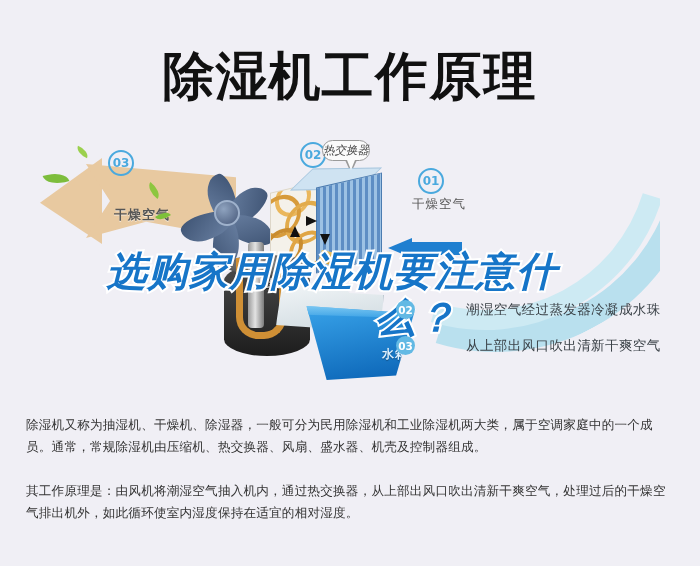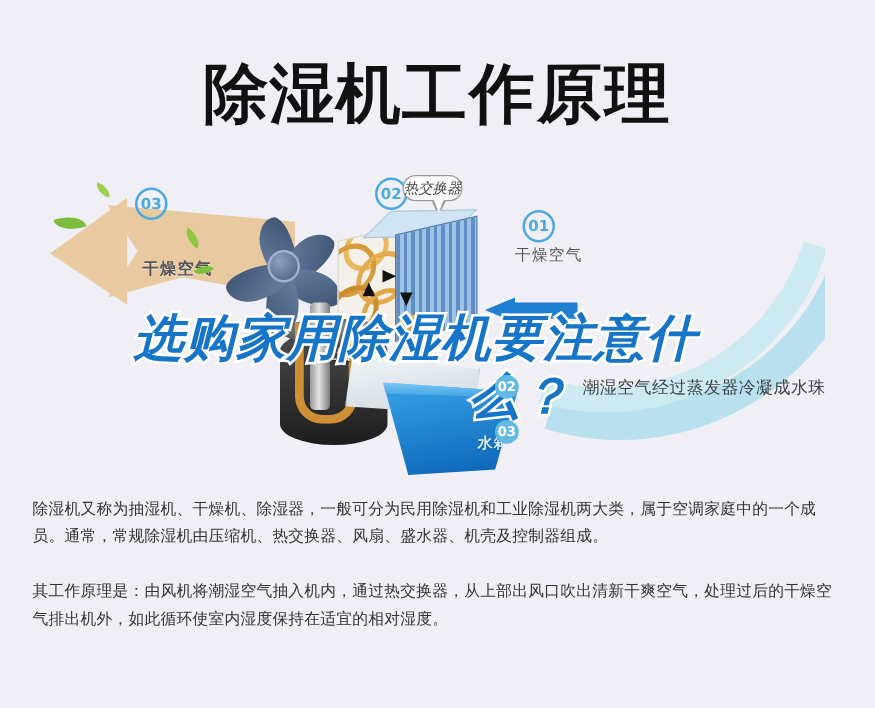--- a/index.html
+++ b/index.html
@@ -250,21 +250,21 @@
     width:19px;height:19px;border-radius:50%;
     background:#62b9e4;color:#fff;font-size:10.5px;font-weight:bold;
     display:flex;align-items:center;justify-content:center;flex:0 0 auto;
   }
   #legend .row .txt{
     font-size:13.5px;color:#3b4248;letter-spacing:.4px;white-space:nowrap;padding-left:44px;
   }
 
   
   #copy{
-    position:absolute;left:26px;top:396px;width:650px;z-index:5;
+    position:absolute;left:26px;top:414px;width:650px;z-index:5;
   }
   #copy p{
     margin:0 0 10px 0;
     font-size:12.6px;line-height:22px;color:#333;letter-spacing:.2px;
   }
   #copy p.second{margin-top:22px;}
 </style>
 </head>
 <body>
 
@@ -349,19 +349,20 @@
   <div class="line l2">么？</div>
 </div>
 
 <div id="legend">
   <div class="row">
     <div class="bdg">02</div>
     <div class="txt">潮湿空气经过蒸发器冷凝成水珠</div>
   </div>
   <div class="row">
     <div class="bdg">03</div>
+    <div class="txt">从上部出风口吹出清新干爽空气</div>
   </div>
 </div>
 
 <div id="copy">
   <p class="first">除湿机又称为抽湿机、干燥机、除湿器，一般可分为民用除湿机和工业除湿机两大类，属于空调家庭中的一个成员。通常，常规除湿机由压缩机、热交换器、风扇、盛水器、机壳及控制器组成。</p>
   <p class="second">其工作原理是：由风机将潮湿空气抽入机内，通过热交换器，从上部出风口吹出清新干爽空气，处理过后的干燥空气排出机外，如此循环使室内湿度保持在适宜的相对湿度。</p>
 </div>
 
 </body></html>

